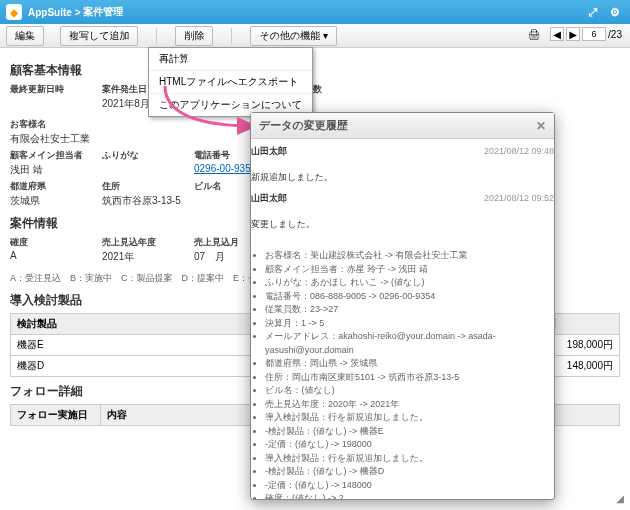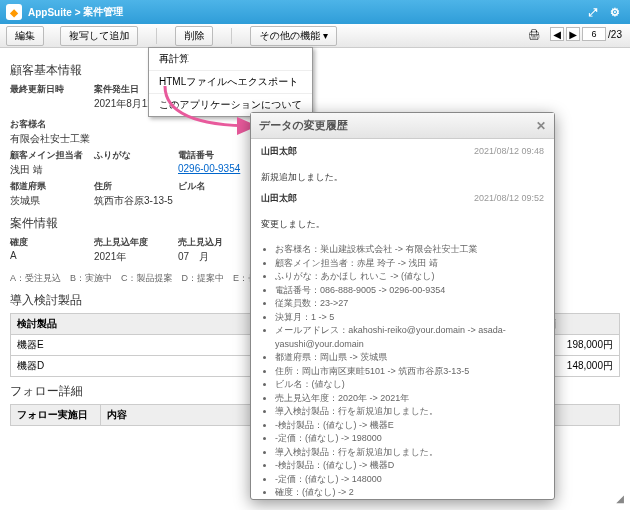--- a/index.html
+++ b/index.html
@@ -12,43 +12,43 @@
 .btn{background:linear-gradient(#fff,#eee);border:1px solid #bbb;border-radius:2px;padding:2px 8px;font-size:10px;cursor:pointer}
 .sep{width:1px;height:16px;background:#ccc;margin:0 2px}
 .menu{position:absolute;top:23px;left:148px;background:#fff;border:1px solid #999;box-shadow:2px 2px 4px rgba(0,0,0,.3);z-index:5;min-width:140px}
 .menu div{padding:4px 10px;font-size:10px;cursor:pointer;border-bottom:1px solid #eee}
 .menu div:last-child{border:none}
 .menu .hi{background:#d8e8f5;border:1px solid #7ab;outline:2px solid #d66;outline-offset:1px}
 .pgr{position:absolute;right:8px;top:3px;display:flex;align-items:center;gap:2px;font-size:10px}
 .pgr .nb{border:1px solid #bbb;background:#fff;width:14px;height:14px;display:flex;align-items:center;justify-content:center;cursor:pointer}
 .pgr input{width:24px;height:14px;border:1px solid #bbb;text-align:center;font-size:9px}
 .body{padding:8px 10px;background:#fff;height:calc(100% - 48px);overflow:hidden}
-.sec{font-weight:normal;font-size:12px;margin:6px 0 4px;color:#333}
-.row{display:flex;gap:4px;margin-bottom:2px}
+.sec{font-weight:bold;font-size:12px;margin:6px 0 4px;color:#333}
+.row{display:flex;gap:12px;margin-bottom:2px}
 .fld{display:flex;flex-direction:column;min-width:80px}
 .lb{font-size:9px;color:#444;font-weight:bold}
 .vl{font-size:10px;color:#333;padding:1px 0}
 .lk{color:#06c;text-decoration:underline}
 .tbl{width:100%;border-collapse:collapse;margin-top:2px}
 .tbl th,.tbl td{border:1px solid #ccc;padding:3px 6px;font-size:10px;text-align:left}
 .tbl th{background:#eee;font-weight:bold}
 .tbl td.r{text-align:right}
 .big{font-size:14px;font-weight:bold}
 .arrow{position:absolute;top:84px;left:160px;z-index:8;pointer-events:none}
 .arrow svg{overflow:visible}
 .modal{position:absolute;top:112px;left:250px;width:305px;height:388px;background:#fff;border:1px solid #888;box-shadow:0 4px 16px rgba(0,0,0,.4);border-radius:3px;z-index:10;display:flex;flex-direction:column}
 .mhdr{background:linear-gradient(#f8f8f8,#e4e4e4);padding:5px 8px;font-size:11px;font-weight:bold;color:#555;border-bottom:1px solid #ccc;display:flex;align-items:center}
 .mhdr .x{margin-left:auto;cursor:pointer;color:#888;font-size:12px}
-.mbody{flex:1;overflow-y:auto;padding:6px 10px;font-size:9px;color:#555;line-height:1.5}
+.mbody{flex:1;overflow-y:auto;padding:6px 0;font-size:9px;color:#555;line-height:1.5}
 .ent{margin-bottom:8px}
 .eh{display:flex;justify-content:space-between;font-size:9px}
 .eh .u{font-weight:bold;color:#333}
 .eh .t{color:#999}
 .em{color:#333;font-size:9px;margin-top:12px}
-.ent ul{margin:12px 0 0 14px;padding:0}
+.ent ul{margin:18px 0 0 14px;padding:0}
 .ent li{font-size:9px;color:#666;list-style:disc}
 .mftr{padding:6px;text-align:right;border-top:1px solid #ddd}
 .pic{position:absolute;right:6px;bottom:6px;color:#888;font-size:10px}
 </style>
 </head>
 <body>
 
 <div class="hdr">
  <div class="logo">◆</div>
  <span>AppSuite</span>

